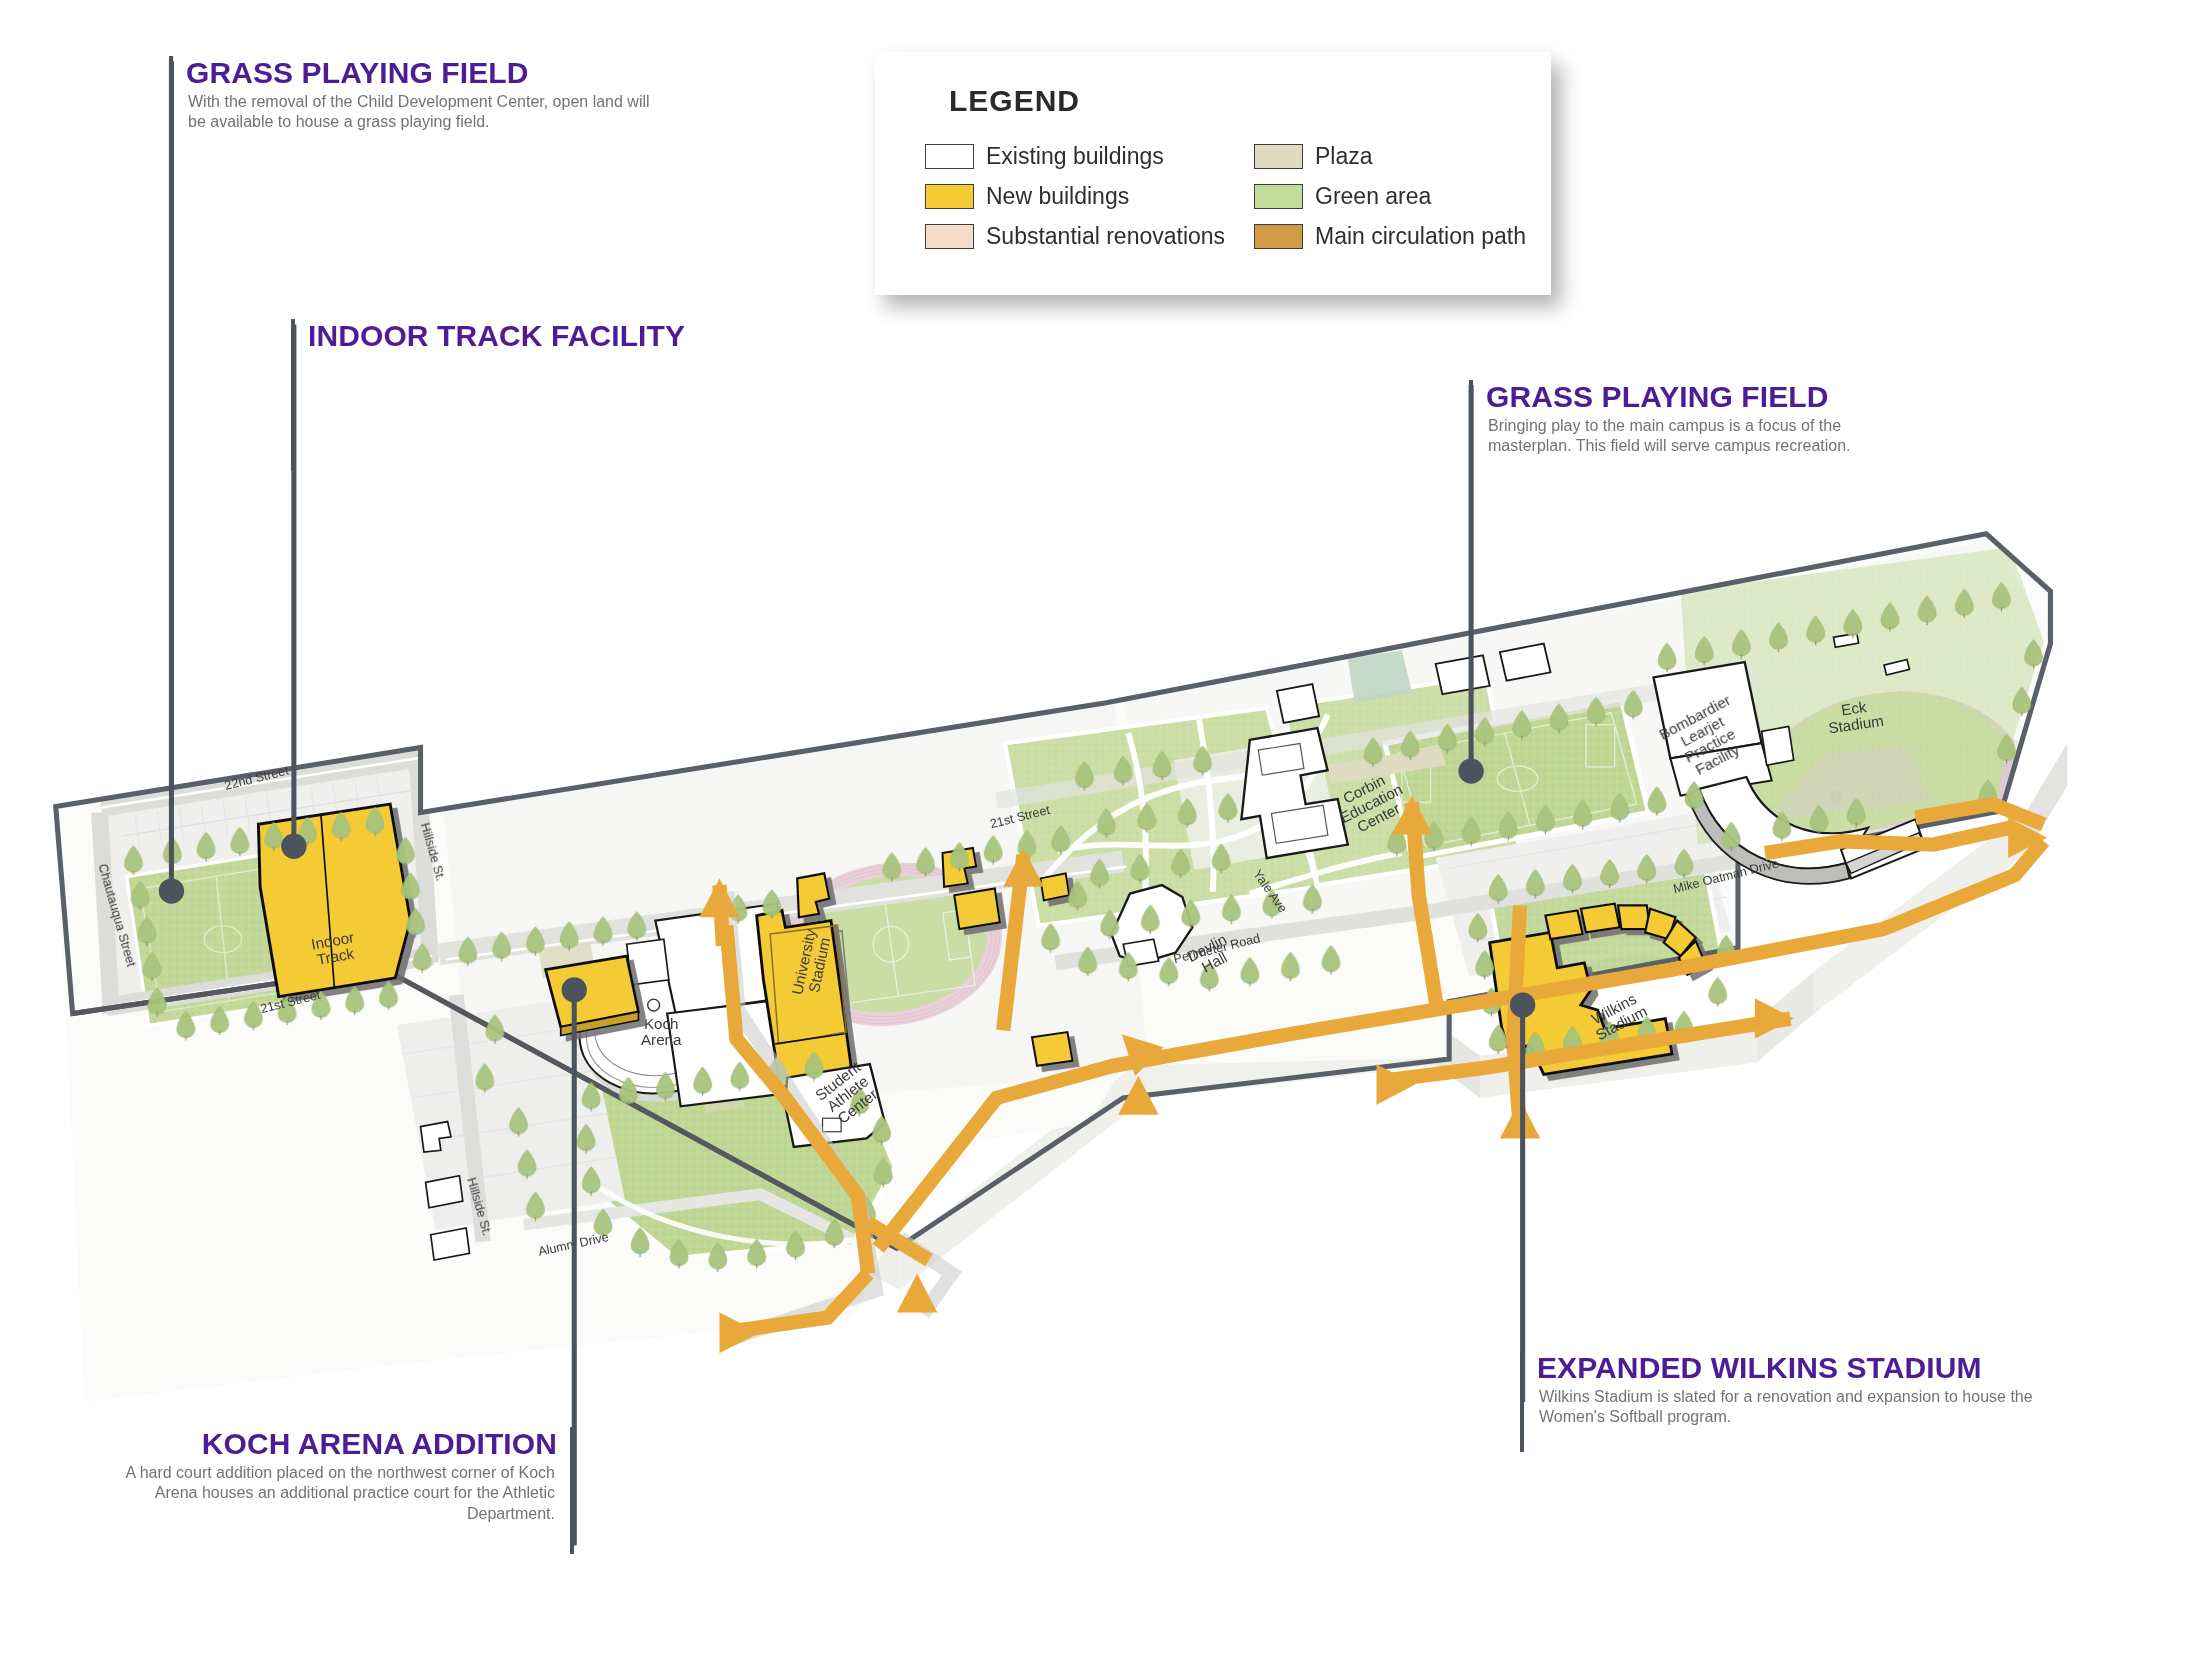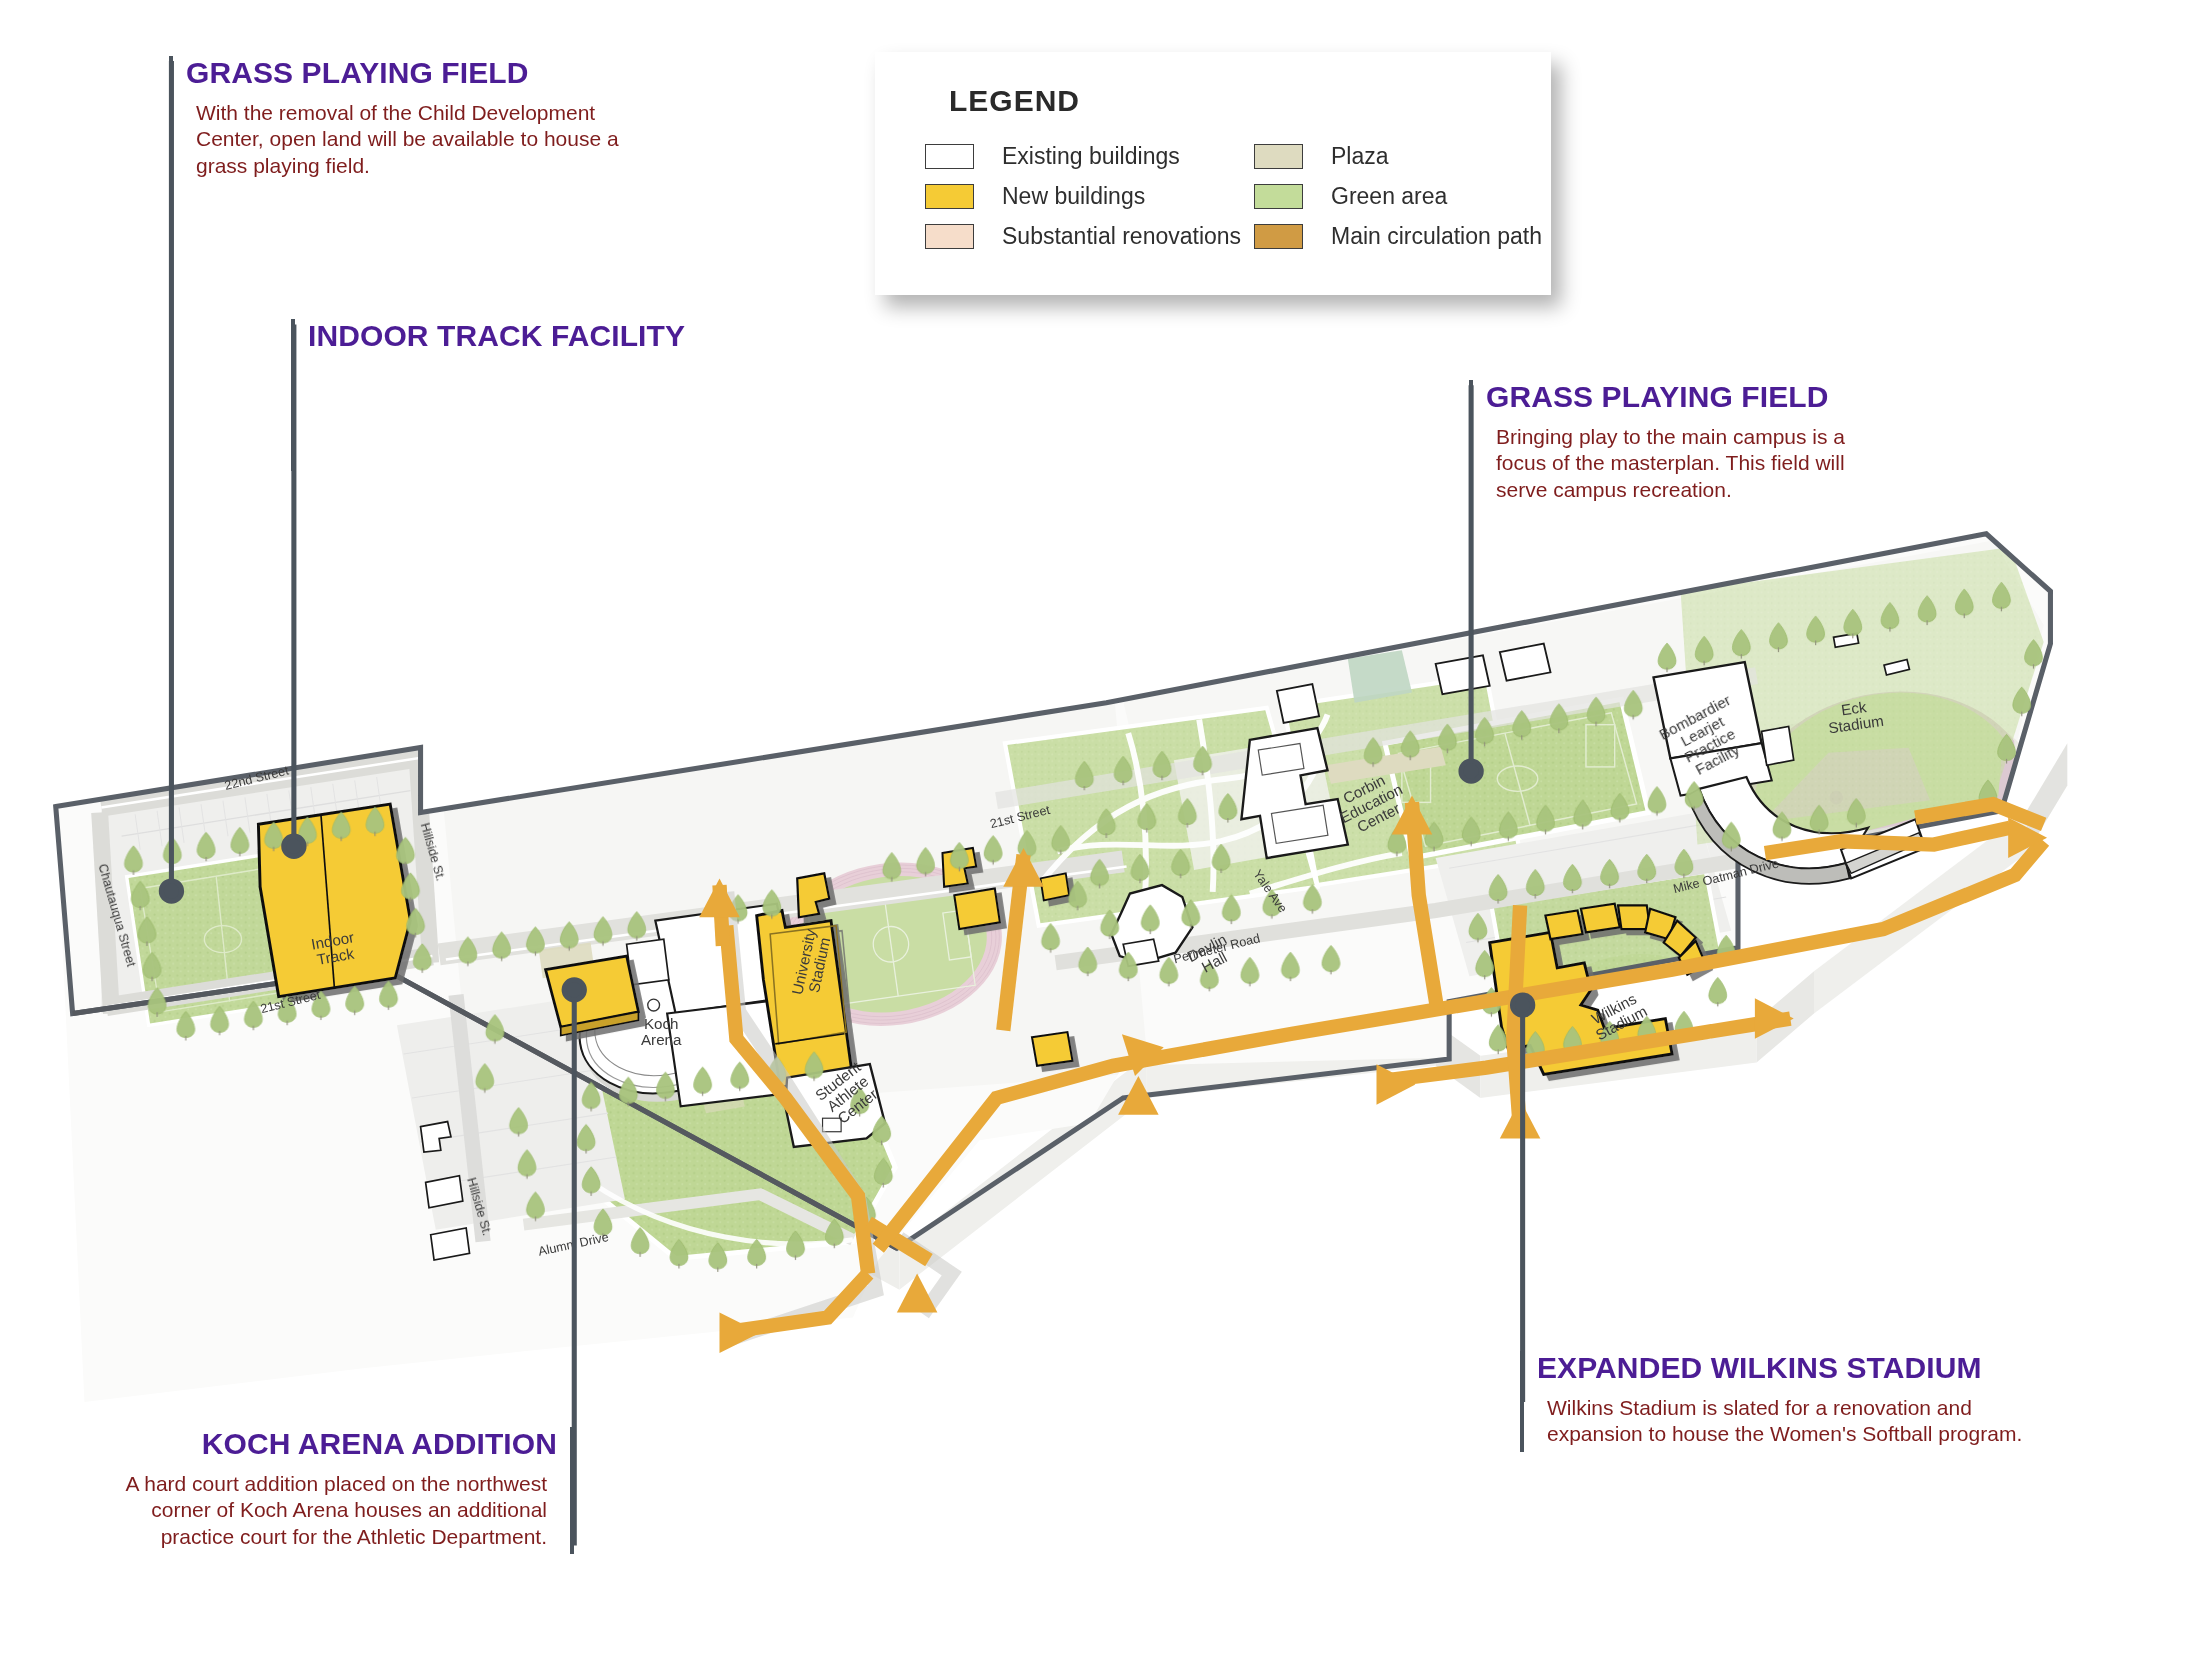--- a/index.html
+++ b/index.html
@@ -36,24 +36,24 @@
   .callout h2{
     margin:0 0 1.7px 0;
     font-size:30px;
     font-weight:bold;
     letter-spacing:0.1px;
     color:#4c1d95;
     line-height:1.12;
     white-space:nowrap;
   }
   .callout p{
-    margin:10px;
-    font-size:21px;
+    margin:2px;
+    font-size:16px;
     line-height:1.28;
-    color:#7f1d1d;
+    color:#737373;
     font-weight:normal;
   }
 
   
   #legend{
     position:absolute;
     left:875px;
     top:52px;
     width:676px;
     height:243px;
@@ -71,21 +71,21 @@
   }
   #legend .legend-grid{
     position:absolute;
     left:50px; top:84px;
     width:608px;
     display:grid;
     grid-template-columns:329px 279px;
     grid-auto-rows:40px;
     align-items:center;
   }
-  .legend-item{display:flex;align-items:center;gap:28px;}
+  .legend-item{display:flex;align-items:center;gap:12px;}
   .legend-swatch{
     width:49px;height:25px;
     border:1.4px solid #3d3d3d;
     box-sizing:border-box;
     flex:0 0 auto;
   }
   .legend-label{
     font-size:23px;
     color:#2e2e2e;
     white-space:nowrap;

